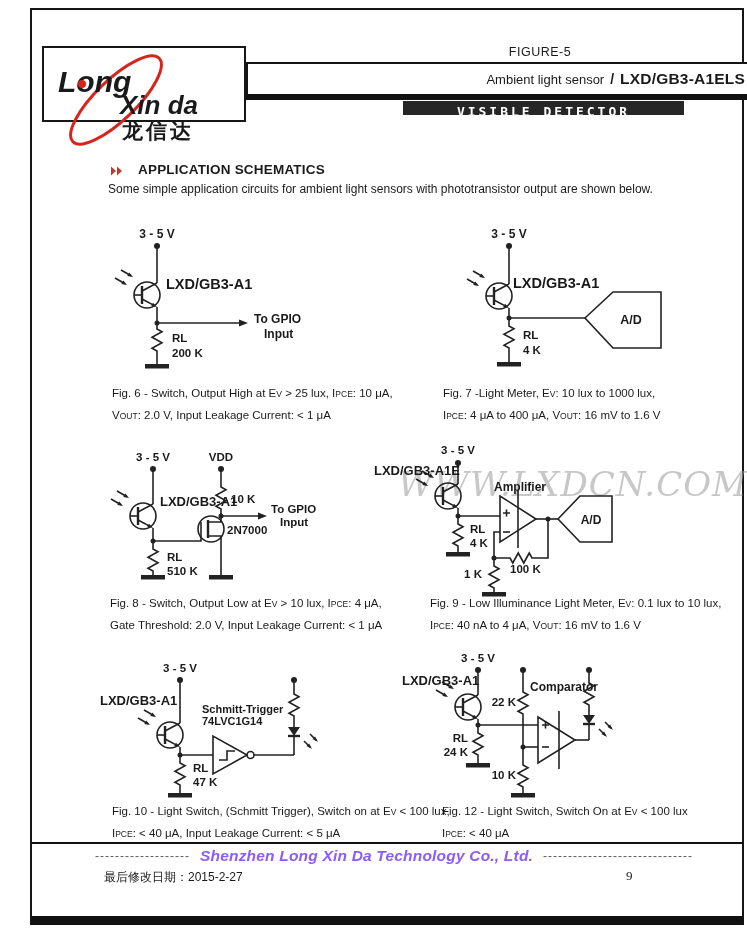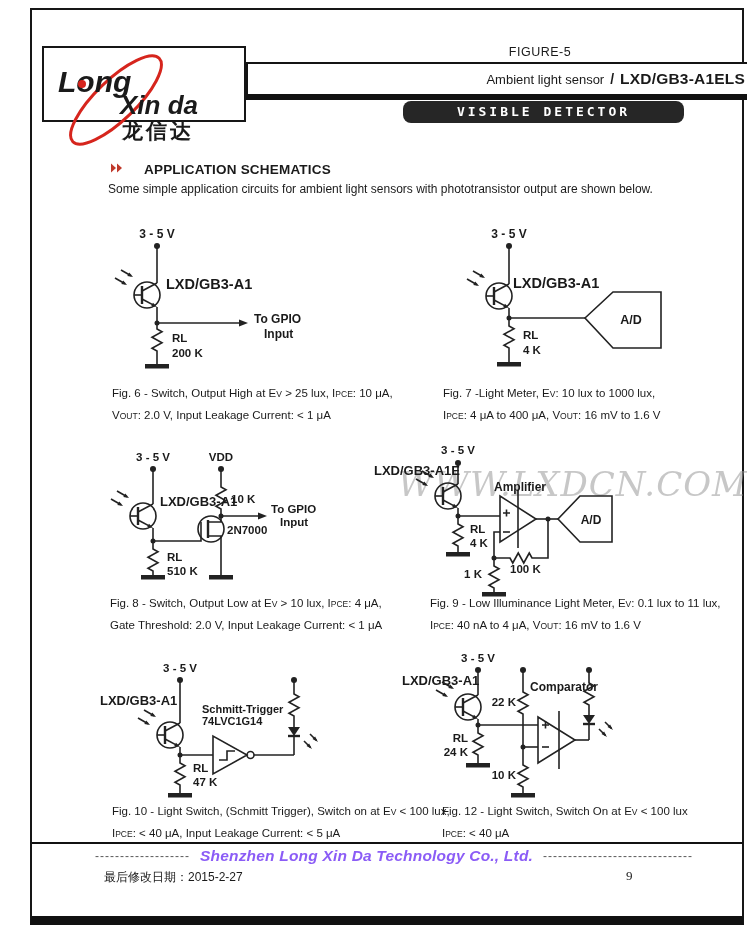--- a/index.html
+++ b/index.html
@@ -25,28 +25,27 @@
   .header-box {
     position:absolute; left:246px; top:62px; width:497px; height:30px;
     box-sizing:content-box; border:2px solid #141414; border-bottom:6px solid #111;
     display:flex; align-items:center; justify-content:flex-end; padding-right:9px;
     background:#fff;
   }
   .product-line { font-size:13px; }
   .hdr-sep { font-size:14px; font-weight:bold; margin:0 6px; }
   .part-number { font-size:15.5px; font-weight:bold; letter-spacing:.2px; }
   .vd-bar {
-    position:absolute; left:403px; top:101px; width:281px; height:22px;
+    position:absolute; left:403px; top:101px; width:281px; height:14px;
     background:#262626; color:#fff; text-align:center; line-height:22px;
     font-family:"DejaVu Sans Mono", monospace; font-weight:bold; font-size:13px;
     letter-spacing:3px;
-    border-radius:8px;
-  }
-  
-  .sec-head { position:absolute; left:111px; top:162px; display:flex; align-items:flex-start; gap:20px; }
+  }
+  
+  .sec-head { position:absolute; left:111px; top:162px; display:flex; align-items:flex-end; gap:14px; }
   .sec-title { font-size:13.5px; font-weight:bold; letter-spacing:.2px; }
   .sec-intro { position:absolute; left:108px; top:182px; font-size:12px; }
   
   .watermark {
     position:absolute; left:398px; top:464px; width:340px;
     font-family:"DejaVu Serif", serif; font-style:italic;
     font-size:34px; color:#9a9a9a; opacity:.55; letter-spacing:1px; white-space:nowrap;
   }
   
   .fig-svg { position:absolute; }
@@ -328,21 +327,21 @@
 </div>
 <div class="cap" style="left:443px;top:383px">
   <div><span>Fig. 7 -Light Meter, E</span><span class="smallcap">V</span><span>: 10 lux to 1000 lux,</span></div>
   <div><span>I</span><span class="smallcap">PCE</span><span>: 4 μA to 400 μA, V</span><span class="smallcap">OUT</span><span>: 16 mV to 1.6 V</span></div>
 </div>
 <div class="cap" style="left:110px;top:593px">
   <div><span>Fig. 8 - Switch, Output Low at E</span><span class="smallcap">V</span><span> &gt; 10 lux, I</span><span class="smallcap">PCE</span><span>: 4 μA,</span></div>
   <div><span>Gate Threshold: 2.0 V, Input Leakage Current: &lt; 1 μA</span></div>
 </div>
 <div class="cap" style="left:430px;top:593px">
-  <div><span>Fig. 9 - Low Illuminance Light Meter, E</span><span class="smallcap">V</span><span>: 0.1 lux to 11 lux,</span></div>
+  <div><span>Fig. 9 - Low Illuminance Light Meter, E</span><span class="smallcap">V</span><span>: 0.1 lux to 10 lux,</span></div>
   <div><span>I</span><span class="smallcap">PCE</span><span>: 40 nA to 4 μA, V</span><span class="smallcap">OUT</span><span>: 16 mV to 1.6 V</span></div>
 </div>
 <div class="cap" style="left:112px;top:801px">
   <div><span>Fig. 10 - Light Switch, (Schmitt Trigger), Switch on at E</span><span class="smallcap">V</span><span> &lt; 100 lux,</span></div>
   <div><span>I</span><span class="smallcap">PCE</span><span>: &lt; 40 μA, Input Leakage Current: &lt; 5 μA</span></div>
 </div>
 <div class="cap" style="left:442px;top:801px">
   <div><span>Fig. 12 - Light Switch, Switch On at E</span><span class="smallcap">V</span><span> &lt; 100 lux</span></div>
   <div><span>I</span><span class="smallcap">PCE</span><span>: &lt; 40 μA</span></div>
 </div>

